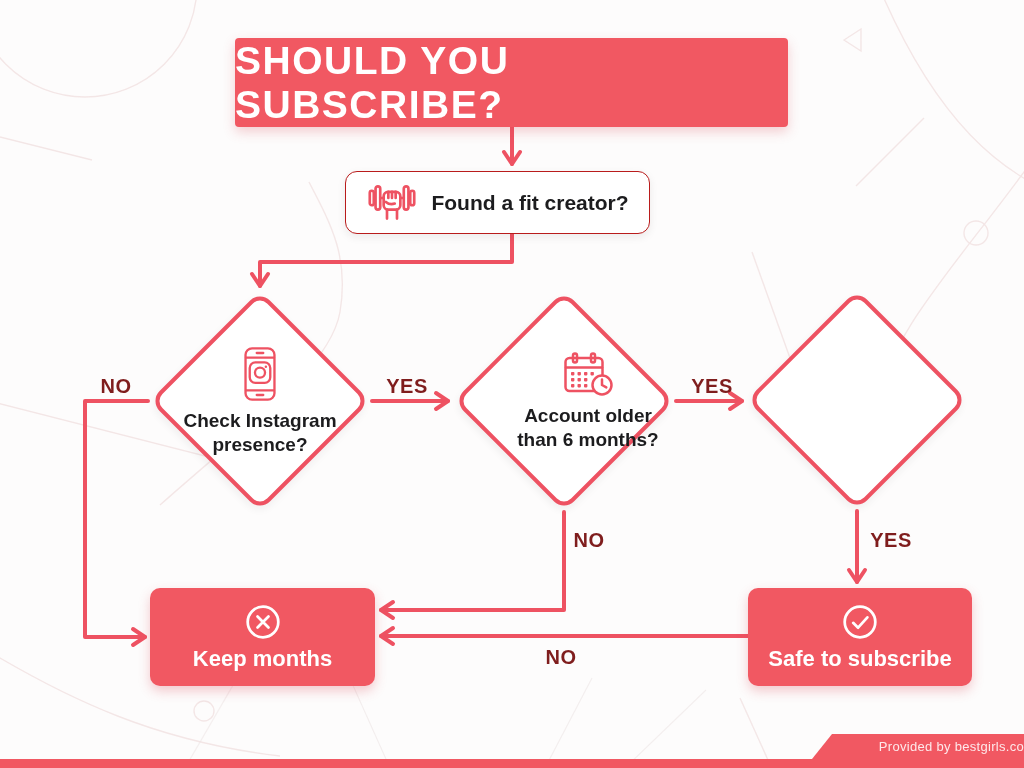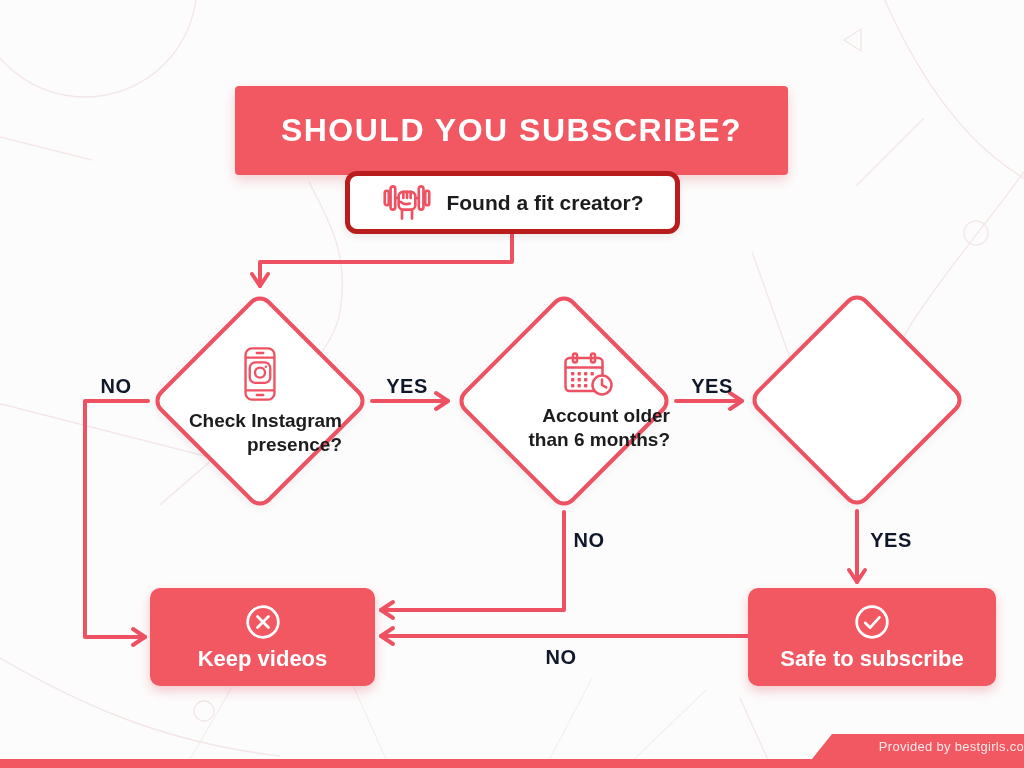--- a/index.html
+++ b/index.html
@@ -7,71 +7,70 @@
   body { font-family:"Liberation Sans", sans-serif; background:#fdfcfc; position:relative; }
   .canvas { position:absolute; inset:0; width:1024px; height:768px; background:#fdfcfc; overflow:hidden; }
   svg.layer { position:absolute; left:0; top:0; width:1024px; height:768px; }
   .bg-decor { z-index:0; }
   .connectors { z-index:2; }
 
   .banner {
     position:absolute; left:235px; top:38px; width:553px; height:89px;
     background:#f15862; border-radius:4px; z-index:3;
     display:flex; align-items:center; justify-content:center;
-    color:#ffffff; font-size:32px; font-weight:bold; letter-spacing:1.5px;
+    color:#ffffff; font-size:39px; font-weight:bold; letter-spacing:1.5px;
     box-shadow:0 5px 12px rgba(214,70,82,0.25);
-    margin-top:48px;
   }
 
   .start-node {
-    position:absolute; left:345px; top:171px; width:335px; height:63px;
-    background:#ffffff; border:5px solid #b91c1c; border-radius:12px; z-index:3;
+    position:absolute; left:345px; top:171px; width:305px; height:63px;
+    background:#ffffff; border:1px solid #b91c1c; border-radius:12px; z-index:3;
     display:flex; align-items:center; justify-content:center; gap:13px;
     box-shadow:0 3px 8px rgba(40,20,25,0.08);
   }
   .start-node .node-label { color:#1c1c1e; font-size:21px; font-weight:bold; }
 
   .diamond-shape {
     position:absolute; width:156px; height:156px; background:#ffffff;
     border:4px solid #ee5262; border-radius:14px; transform:rotate(45deg);
     z-index:3; box-shadow:2px 3px 9px rgba(40,20,25,0.06);
   }
   #d1-shape { left:182px; top:323px; }
   #d2-shape { left:486px; top:323px; }
   #d3-shape { left:779px; top:322px; }
 
   .diamond-content {
     position:absolute; width:164px; height:138px; z-index:4;
     display:flex; flex-direction:column; align-items:center; justify-content:center; gap:7px;
-    text-align:right;
+    text-align:center;
   }
   #d1-content { left:178px; top:332px; }
   #d2-content { left:506px; top:332px; }
   #d3-content { left:775px; top:331px; }
   .diamond-content .node-label { color:#1c1c1e; font-size:19px; font-weight:bold; line-height:1.22; }
 
   .edge-label {
     position:absolute; width:50px; text-align:center; z-index:5;
-    color:#0f172a; font-size:20px; font-weight:bold; letter-spacing:0.5px;
+    color:#7f1d1d; font-size:20px; font-weight:bold; letter-spacing:0.5px;
   }
   #lbl-no-left  { left:91px;  top:375px; }
   #lbl-yes-1    { left:382px; top:375px; }
   #lbl-yes-2    { left:687px; top:375px; }
   #lbl-no-mid   { left:564px; top:529px; }
   #lbl-yes-3    { left:866px; top:529px; }
   #lbl-no-bottom{ left:536px; top:646px; }
 
   .outcome {
     position:absolute; top:588px; height:98px; background:#f15862; border-radius:10px; z-index:3;
     display:flex; flex-direction:column; align-items:center; justify-content:center; gap:5px;
     color:#ffffff; font-size:22px; font-weight:bold;
     box-shadow:0 5px 12px rgba(214,70,82,0.28);
   }
   #outcome-keep { left:150px; width:225px; }
-  #outcome-safe { left:748px; width:248px; }
+  #outcome-safe { left:748px; width:224px; }
 
   .footer-strip {
     position:absolute; left:0; right:0; bottom:0; height:9px; background:#f15862; z-index:6;
   }
   .footer-ribbon {
     position:absolute; right:0; bottom:9px; width:212px; height:25px; background:#f15862; z-index:6;
     clip-path:polygon(20px 0, 100% 0, 100% 100%, 0 100%);
     display:flex; align-items:center; justify-content:flex-end; padding-left:16px;
     color:rgba(255,244,245,0.92); font-size:13px; letter-spacing:0.3px;
   }
@@ -198,21 +197,21 @@
   <div class="edge-label" id="lbl-yes-3">YES</div>
   <div class="edge-label" id="lbl-no-bottom">NO</div>
 
   <div class="outcome" id="outcome-keep">
     <span class="icon" aria-label="x-circle-icon">
       <svg width="38" height="38" viewBox="0 0 36 36" fill="none" stroke="#ffffff" stroke-width="2.6" stroke-linecap="round">
         <circle cx="18" cy="18" r="14.5"></circle>
         <path d="M12.8 12.8 L23.2 23.2 M23.2 12.8 L12.8 23.2"></path>
       </svg>
     </span>
-    <span>Keep videos</span>
+    <span>Keep months</span>
   </div>
 
   <div class="outcome" id="outcome-safe">
     <span class="icon" aria-label="check-circle-icon">
       <svg width="38" height="38" viewBox="0 0 36 36" fill="none" stroke="#ffffff" stroke-width="2.6" stroke-linecap="round" stroke-linejoin="round">
         <circle cx="18" cy="18" r="14.5"></circle>
         <path d="M11.5 18.8 L16.2 23.4 L25 13.6"></path>
       </svg>
     </span>
     <span>Safe to subscribe</span>

